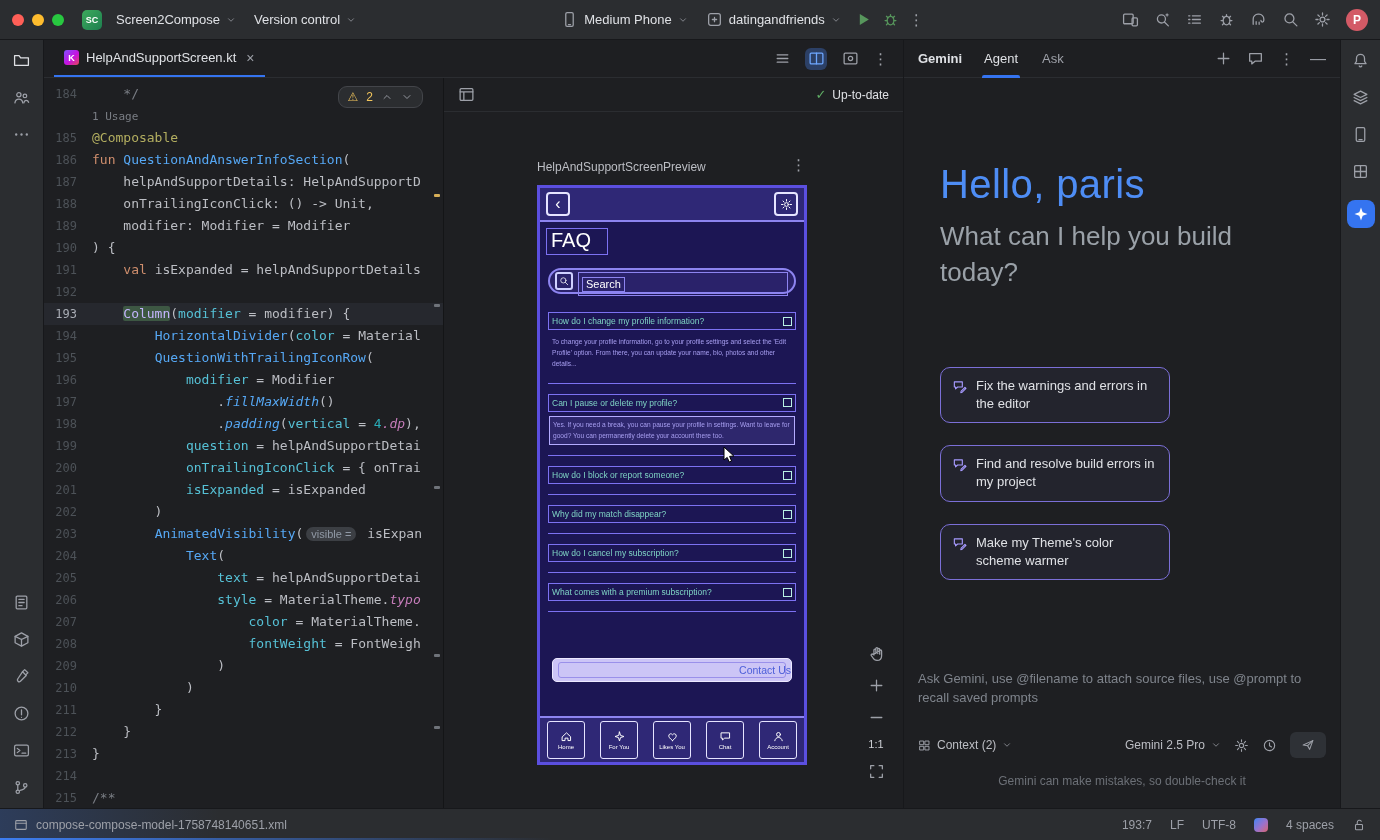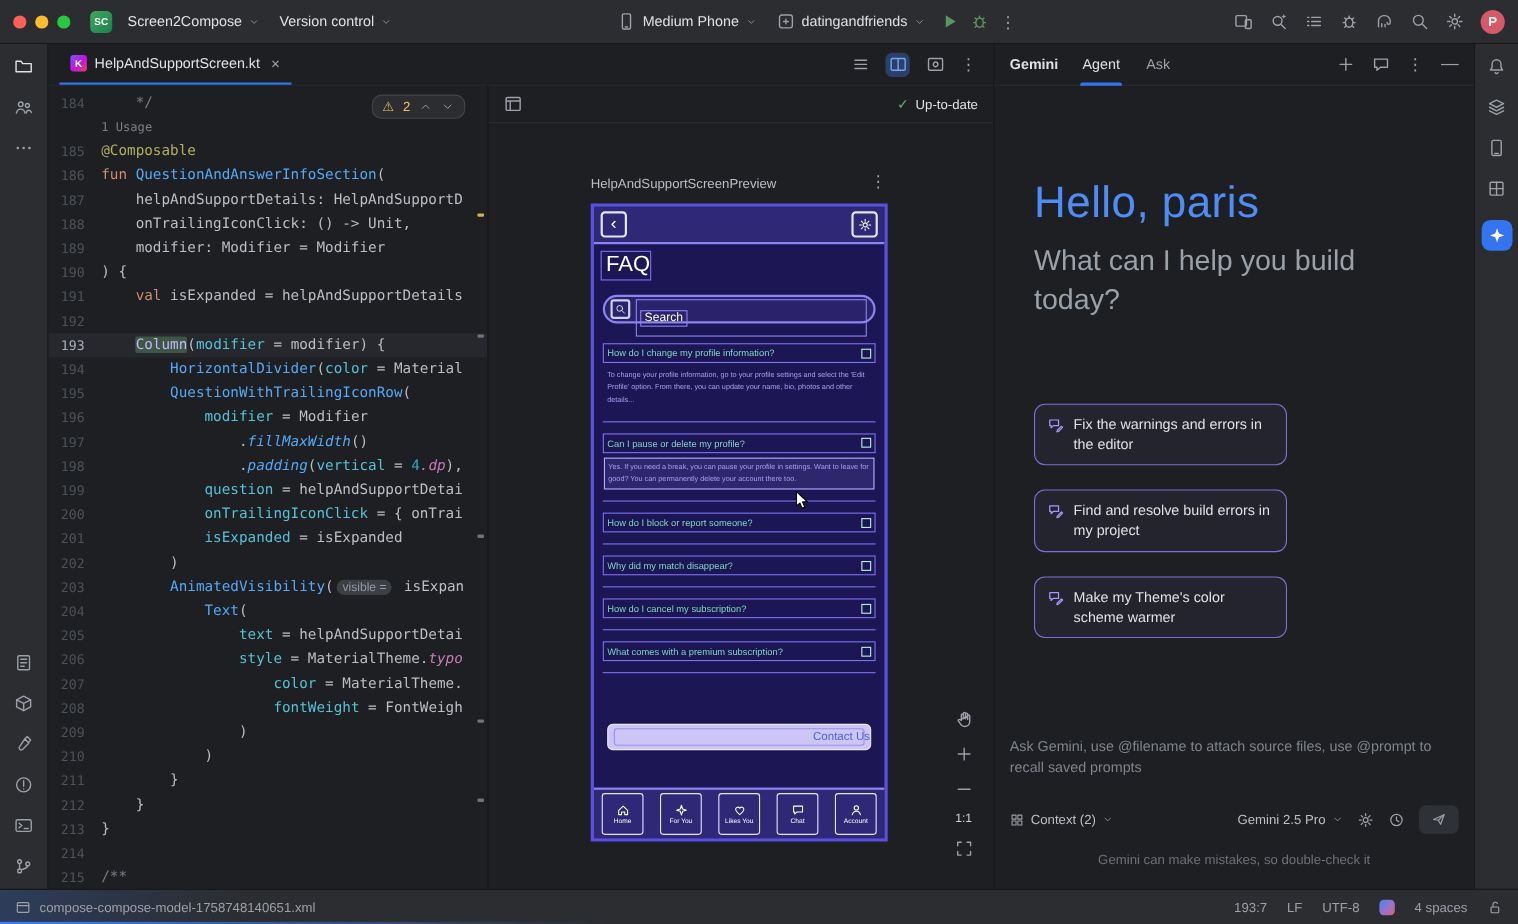--- a/index.html
+++ b/index.html
@@ -70,25 +70,25 @@
   .pstrip{height:34px;flex:none;display:flex;align-items:center;padding:0 14px;border-bottom:1px solid #2b2d31}
   .pstatus{margin-left:auto;display:flex;align-items:center;gap:6px;font-size:12px;color:#dfe1e5}
   .pstatus .chk{color:#5fad65;font-size:13px}
   .pcanvas{flex:1;position:relative}
   .plabel{position:absolute;top:48px;left:93px;font-size:12px;color:#bcbec4}
   .pkebab{position:absolute;top:44px;left:347px}
   .phone{position:absolute;left:93px;top:73px;width:270px;height:580px;border:3px solid #5b4fe0;background:#1c1654}
   .ptop{position:absolute;top:0;left:0;right:0;height:34px;background:#2f2876;border-bottom:2px solid #8d84f0}
   .pbox{position:absolute;top:4px;width:24px;height:24px;border:2px solid #e6e4ff;border-radius:4px;color:#fff;display:flex;align-items:center;justify-content:center}
   .pbox .ic{width:13px;height:13px;color:#fff}
-  .ptitle{position:absolute;top:40px;left:6px;border:1px solid #7c71f2;padding:0 0 2px 4px;font-size:20px;color:#fff}
+  .ptitle{position:absolute;top:40px;left:6px;border:1px solid #7c71f2;padding:0 16px 2px 4px;font-size:20px;color:#fff}
   .psearch{position:absolute;top:80px;left:8px;right:8px;height:26px;border:2px solid #8d84f0;border-radius:13px;background:rgba(124,113,242,.14)}
   .psicon{position:absolute;left:5px;top:2px;width:18px;height:18px;border:2px solid #cfd0ff;border-radius:3px;display:flex;align-items:center;justify-content:center;color:#fff}
   .psicon .ic{width:10px;height:10px;color:#fff}
-  .psfield{position:absolute;left:28px;top:2px;right:6px;height:34px;border:1px solid #8d84f0;display:flex;align-items:center;padding-left:3px}
+  .psfield{position:absolute;left:28px;top:2px;right:6px;height:24px;border:1px solid #8d84f0;display:flex;align-items:center;padding-left:3px}
   .pstext{font-size:11px;color:#fff;border:1px solid #8d84f0;padding:0 3px;line-height:13px}
   .plist{position:absolute;top:124px;left:8px;right:8px}
   .qrow{height:18px;border:1px solid #7c71f2;display:flex;align-items:center;justify-content:space-between;padding:0 3px;margin-top:10px}
   .qrow:first-child{margin-top:0}
   .qtext{font-size:8.5px;color:#7fd4c4;white-space:nowrap;overflow:hidden}
   .qbox{width:9px;height:9px;border:1.5px solid #b9f2e4;flex:none;margin-left:4px}
   .answer{margin:4px 1px 0;padding:3px 3px;font-size:6.6px;line-height:1.65;color:#a79ef0}
   .answer.hl{border:1.5px solid #b4abff;background:rgba(141,132,240,.16)}
   .pdiv{border-top:1px solid #7c71f2;margin-top:10px}
   .pcontact{position:absolute;left:12px;right:12px;top:470px;height:24px;background:#ccc5f6;border:1px solid #ece9ff;border-radius:5px;display:flex;align-items:center;justify-content:flex-end}

